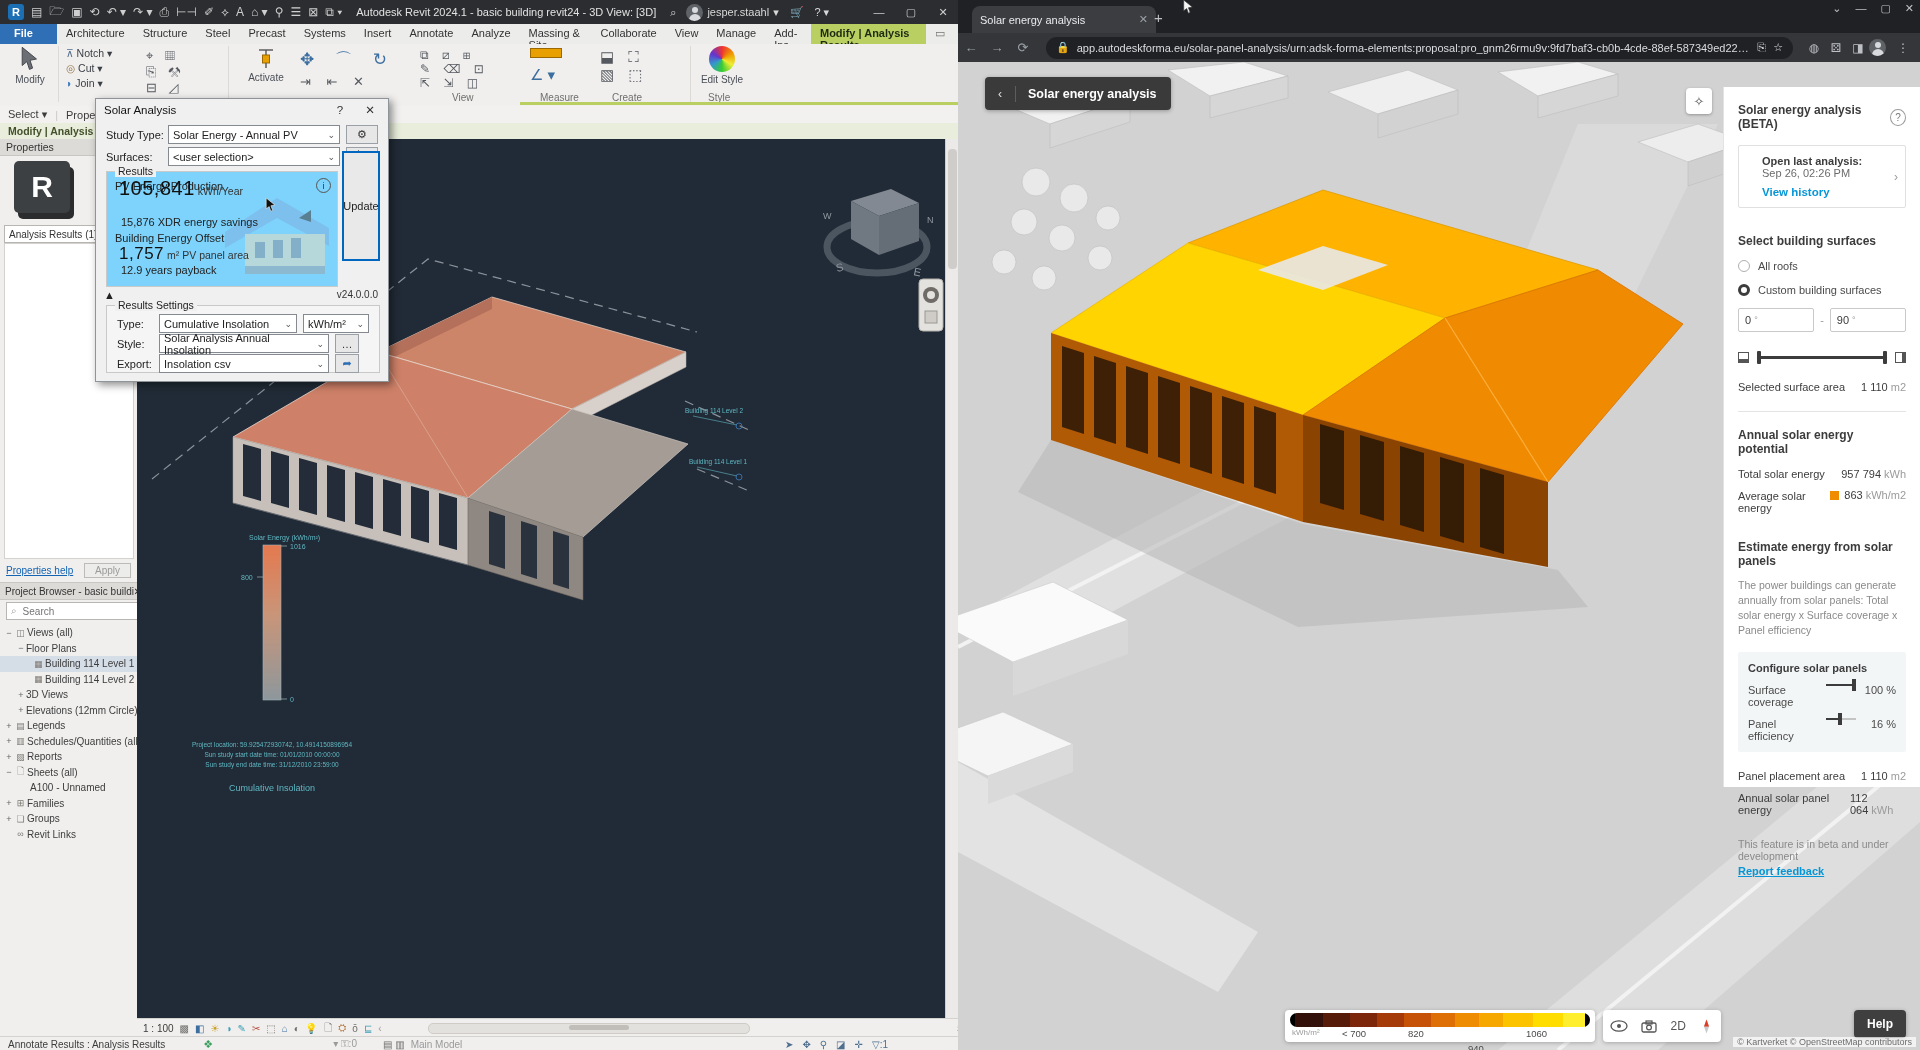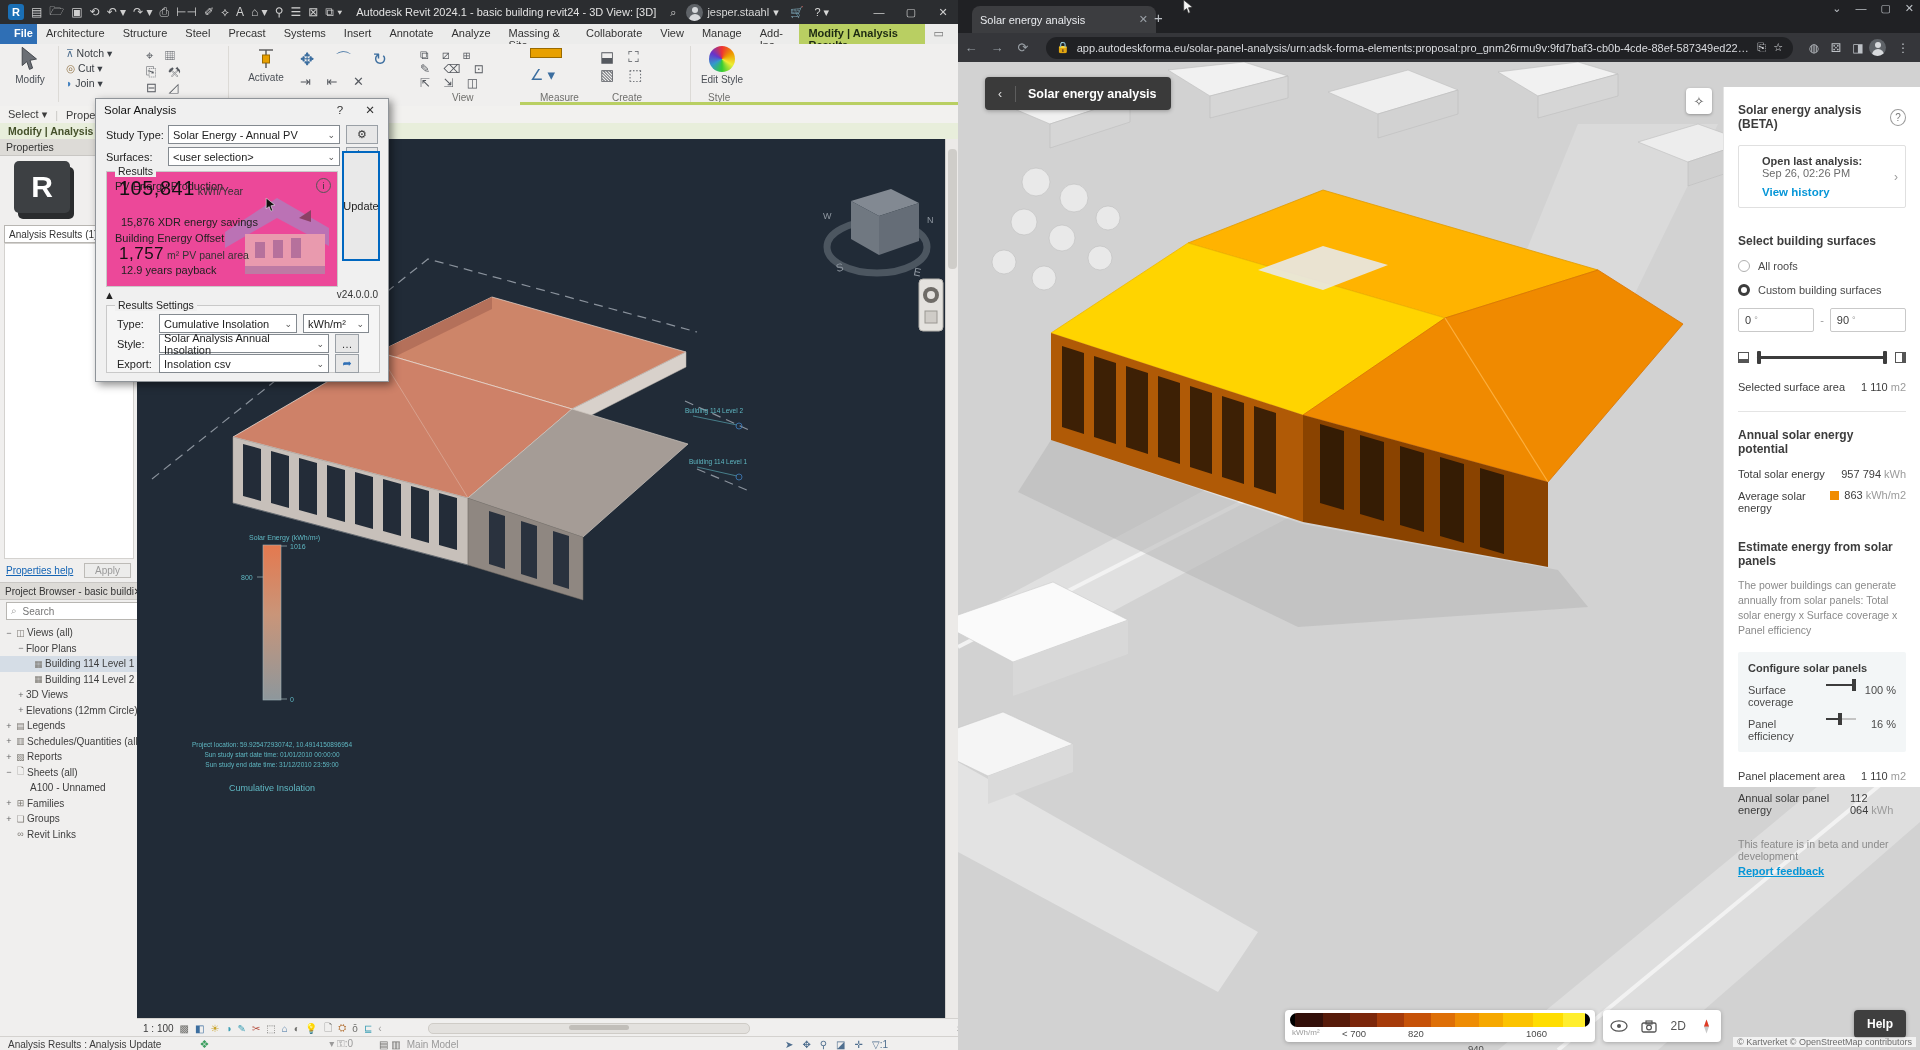--- a/index.html
+++ b/index.html
@@ -11,21 +11,21 @@
             display:flex;align-items:center;color:#d8d8d8;font-size:11px;}
   .qat{display:flex;align-items:center;gap:7px;padding:0 8px;color:#cfcfcf;font-size:12px;}
   .rlogo{width:16px;height:16px;background:#1a6fb5;color:#fff;border-radius:3px;font-weight:bold;
          font-size:11px;display:flex;align-items:center;justify-content:center;}
   .rv-title .ttl{flex:0 0 auto;margin-left:6px;color:#e3e3e3;}
   .winbtns{margin-left:auto;display:flex;gap:2px;}
   .winbtn{width:30px;height:22px;display:flex;align-items:center;justify-content:center;color:#cfcfcf;font-size:11px;}
   .rv-tabs{position:absolute;left:0;top:24px;width:958px;height:20px;background:#ececeb;
            display:flex;align-items:stretch;font-size:11px;color:#333;border-bottom:1px solid #d7d5d2;}
   .rv-tab{padding:3px 9px 0 9px;}
-  .rv-tab.file{background:#2f6fb5;color:#fff;font-weight:bold;padding:3px 4px 0 14px;}
+  .rv-tab.file{background:#2f6fb5;color:#fff;font-weight:bold;padding:3px 24px 0 14px;}
   .rv-tab.ctx{background:#b9cf62;color:#1d2a12;font-weight:bold;}
   .rv-ribbon{position:absolute;left:0;top:44px;width:958px;height:62px;background:#f0efee;border-bottom:1px solid #d4d2cf;}
   .rgrp{position:absolute;color:#4a4f56;font-size:10px;}
   .pl{position:absolute;top:48px;font-size:10px;color:#6f6f6c;}
   .colorwheel{width:26px;height:26px;border-radius:50%;
      background:conic-gradient(#e33,#e90,#ee3,#3c3,#39c,#63c,#e33);margin:0 auto;}
   .rv-selectbar{position:absolute;left:0;top:106px;width:958px;height:17px;background:#f2f1ef;
                 border-bottom:1px solid #dcdad6;font-size:11px;color:#3c3c3c;display:flex;align-items:center;}
   .rv-optbar{position:absolute;left:0;top:123px;width:958px;height:16px;background:#e8eedb;
              font-size:10.5px;color:#44502a;display:flex;align-items:center;border-bottom:1px solid #d4d2cf;}
@@ -60,21 +60,21 @@
   
   .dlg{position:absolute;left:95px;top:98px;width:292px;height:282px;background:#f0f0f0;border:1px solid #8f9499;
        box-shadow:3px 3px 8px rgba(0,0,0,.45);font-size:11px;color:#222;z-index:30;}
   .dlg-title{height:22px;display:flex;align-items:center;padding:0 8px;font-size:11.5px;color:#111;}
   .dlg-x{margin-left:10px;width:20px;text-align:center;color:#333;}
   .drow{position:absolute;display:flex;align-items:center;}
   .dd{background:#fff;border:1px solid #848a90;height:17px;display:flex;align-items:center;
       padding:0 4px;font-size:11px;color:#222;justify-content:space-between;}
   .dd .car{color:#555;font-size:9px;margin-left:6px;}
   .sqbtn{width:30px;height:17px;background:#e7e7e7;border:1px solid #9aa0a6;display:flex;align-items:center;justify-content:center;font-size:11px;color:#333;}
-  .grpbox{position:absolute;border:1px solid #c9c9c9;background:#ec4899;}
+  .grpbox{position:absolute;border:1px solid #c9c9c9;background:#7dd3fc;}
   .grpbox .glabel{position:absolute;top:-7px;left:8px;background:#f0f0f0;padding:0 3px;font-size:10.5px;color:#222;}
   .bignum{font-size:20px;color:#111;letter-spacing:.5px;}
   .updbtn{position:absolute;left:246px;top:52px;width:38px;height:110px;background:#e9e9e9;border:2px solid #0067c0;
           display:flex;align-items:center;justify-content:center;font-size:11px;color:#222;}
   .house{position:absolute;right:2px;top:16px;width:120px;height:92px;opacity:.55;}
   
   .chrome{position:absolute;left:958px;top:0;width:962px;height:1050px;background:#d2d2d2;}
   .tabstrip{position:absolute;left:0;top:0;width:962px;height:33px;background:#202124;}
   .ctab{position:absolute;left:14px;top:6px;width:168px;height:27px;background:#3c3d40;border-radius:8px 8px 0 0;
         display:flex;align-items:center;color:#e8eaed;font-size:11px;padding:0 8px;gap:8px;}
@@ -451,21 +451,21 @@
       <span class="vbic" style="color:#6f6f6c;">ō</span>
       <span class="vbic" style="color:#3c9fb5;">⊑</span>
       <span class="vbic" style="color:#9a9a9a;">‹</span>
       <div style="margin-left:40px;width:320px;height:9px;background:#e3e1de;border:1px solid #cfccc7;border-radius:5px;position:relative;">
         <div style="position:absolute;left:140px;top:1px;width:60px;height:5px;background:#c1beb9;border-radius:3px;"></div>
       </div>
       <span style="margin-left:auto;margin-right:4px;color:#9a9a9a;">›</span>
     </div>
 
     <div class="statusbar">
-      <span style="margin-left:8px;">Analysis Results : Analysis Update</span>
+      <span style="margin-left:8px;">Annotate Results : Analysis Results</span>
       <span style="margin-left:38px;color:#3c9f5f;font-size:11px;">❖</span>
       <span style="margin-left:120px;color:#9a9a9a;">▾ ⚿<span>:0</span></span>
       <span style="margin-left:26px;color:#6f6f6c;">▤ ▥</span>
       <span style="margin-left:6px;color:#9a9a9a;">Main Model</span>
       <span style="margin-left:auto;margin-right:70px;display:flex;gap:9px;color:#4f6f8f;font-size:10px;">
         <span>➤</span>
         <span>✥</span>
         <span>⚲</span>
         <span>◪</span>
         <span>✛</span>

